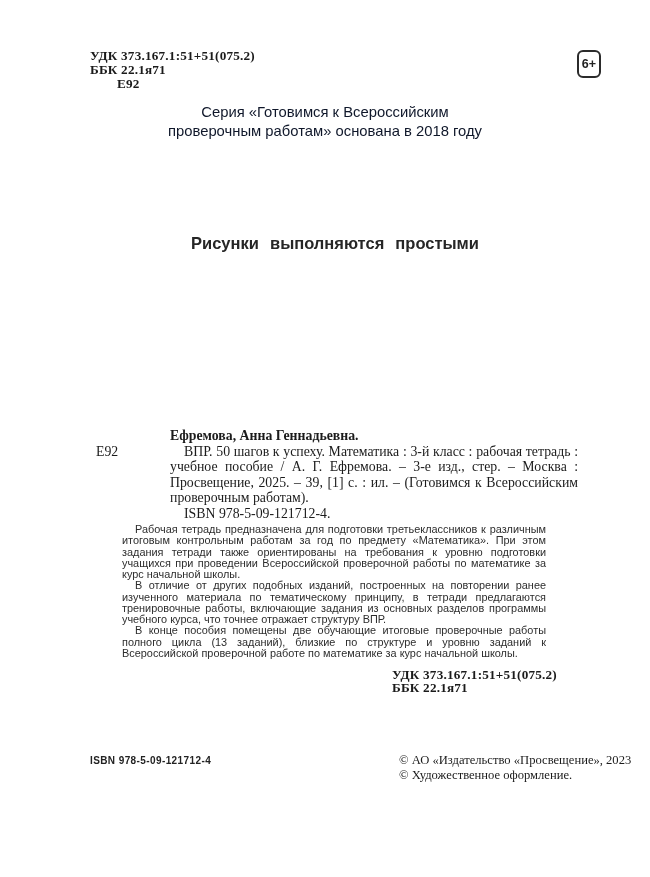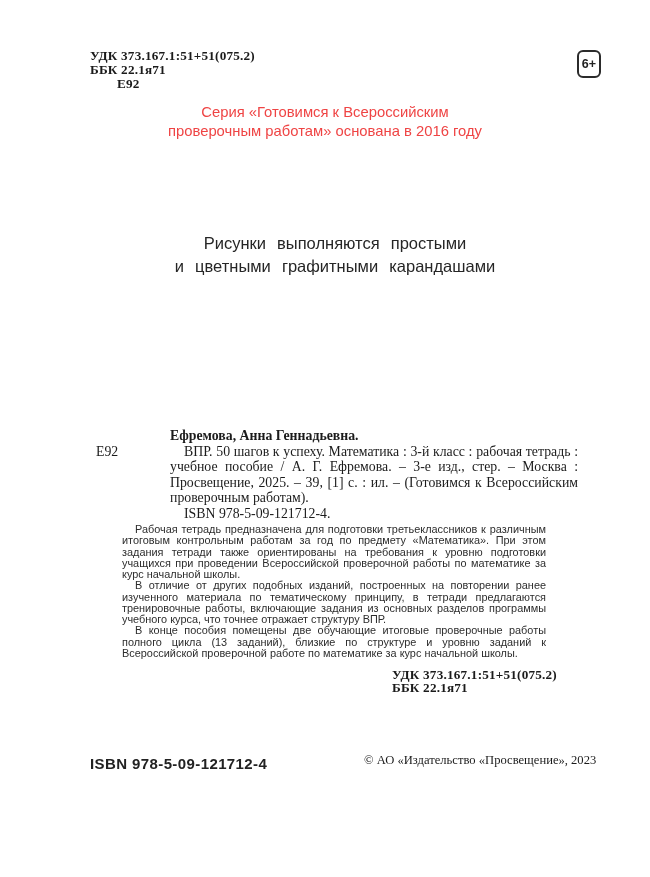--- a/index.html
+++ b/index.html
@@ -48,32 +48,32 @@
   
   .series-note {
     position: absolute;
     left: 95px;
     top: 103px;
     width: 460px;
     text-align: center;
     font-family: "Liberation Sans", sans-serif;
     font-size: 14.8px;
     line-height: 18.8px;
-    color: #ef4444;
+    color: #0f172a;
   }
 
   
   .drawing-note {
     position: absolute;
     left: 95px;
     top: 232px;
     width: 480px;
     text-align: center;
     font-family: "Liberation Sans", sans-serif;
-    font-weight: normal;
+    font-weight: bold;
     font-size: 16.5px;
     line-height: 22.5px;
     word-spacing: 6.5px;
     color: #262626;
   }
 
   
   .margin-mark {
     position: absolute;
     left: 96px;
@@ -121,27 +121,27 @@
     white-space: nowrap;
   }
 
   
   .footer-isbn {
     position: absolute;
     left: 90px;
     top: 755px;
     font-family: "Liberation Sans", sans-serif;
     font-weight: bold;
-    font-size: 15px;
+    font-size: 10px;
     letter-spacing: 0.4px;
     color: #222;
   }
   .copyright {
     position: absolute;
-    left: 364px;
+    left: 399px;
     top: 753px;
     font-size: 12.6px;
     line-height: 14.6px;
     white-space: nowrap;
   }
   .copyright .indent { padding-left: 16px; }
 </style>
 </head>
 <body>
 
@@ -152,26 +152,25 @@
     <div>ББК 22.1я71</div>
     <div class="author-mark">Е92</div>
   </div>
 
   <div class="age-badge">
     <span>6+</span>
   </div>
 
   <div class="series-note">
     <div>Серия «Готовимся к Всероссийским</div>
-    <div>проверочным работам» основана в 2016 году</div>
+    <div>проверочным работам» основана в 2018 году</div>
   </div>
 
   <div class="drawing-note">
     <div>Рисунки выполняются простыми</div>
-    <div>и цветными графитными карандашами</div>
   </div>
 
   <div class="margin-mark">Е92</div>
 
   <div class="catalog-card">
     <p class="card-author">Ефремова, Анна Геннадьевна.</p>
     <p class="card-desc">ВПР. 50 шагов к успеху. Математика : 3-й класс : рабочая тетрадь : учебное пособие / А. Г. Ефремова. – 3-е изд., стер. – Москва : Просвещение, 2025. – 39, [1] с. : ил. – (Готовимся к Всероссийским проверочным работам).</p>
     <p class="card-isbn">ISBN 978-5-09-121712-4.</p>
   </div>
 
@@ -183,15 +182,16 @@
 
   <div class="bottom-codes">
     <div>УДК 373.167.1:51+51(075.2)</div>
     <div>ББК 22.1я71</div>
   </div>
 
   <div class="footer-isbn">ISBN 978-5-09-121712-4</div>
 
   <div class="copyright">
     <div>© АО «Издательство «Просвещение», 2023</div>
+    <div>© Художественное оформление.</div>
   </div>
 
 </div>
 
 </body></html>

